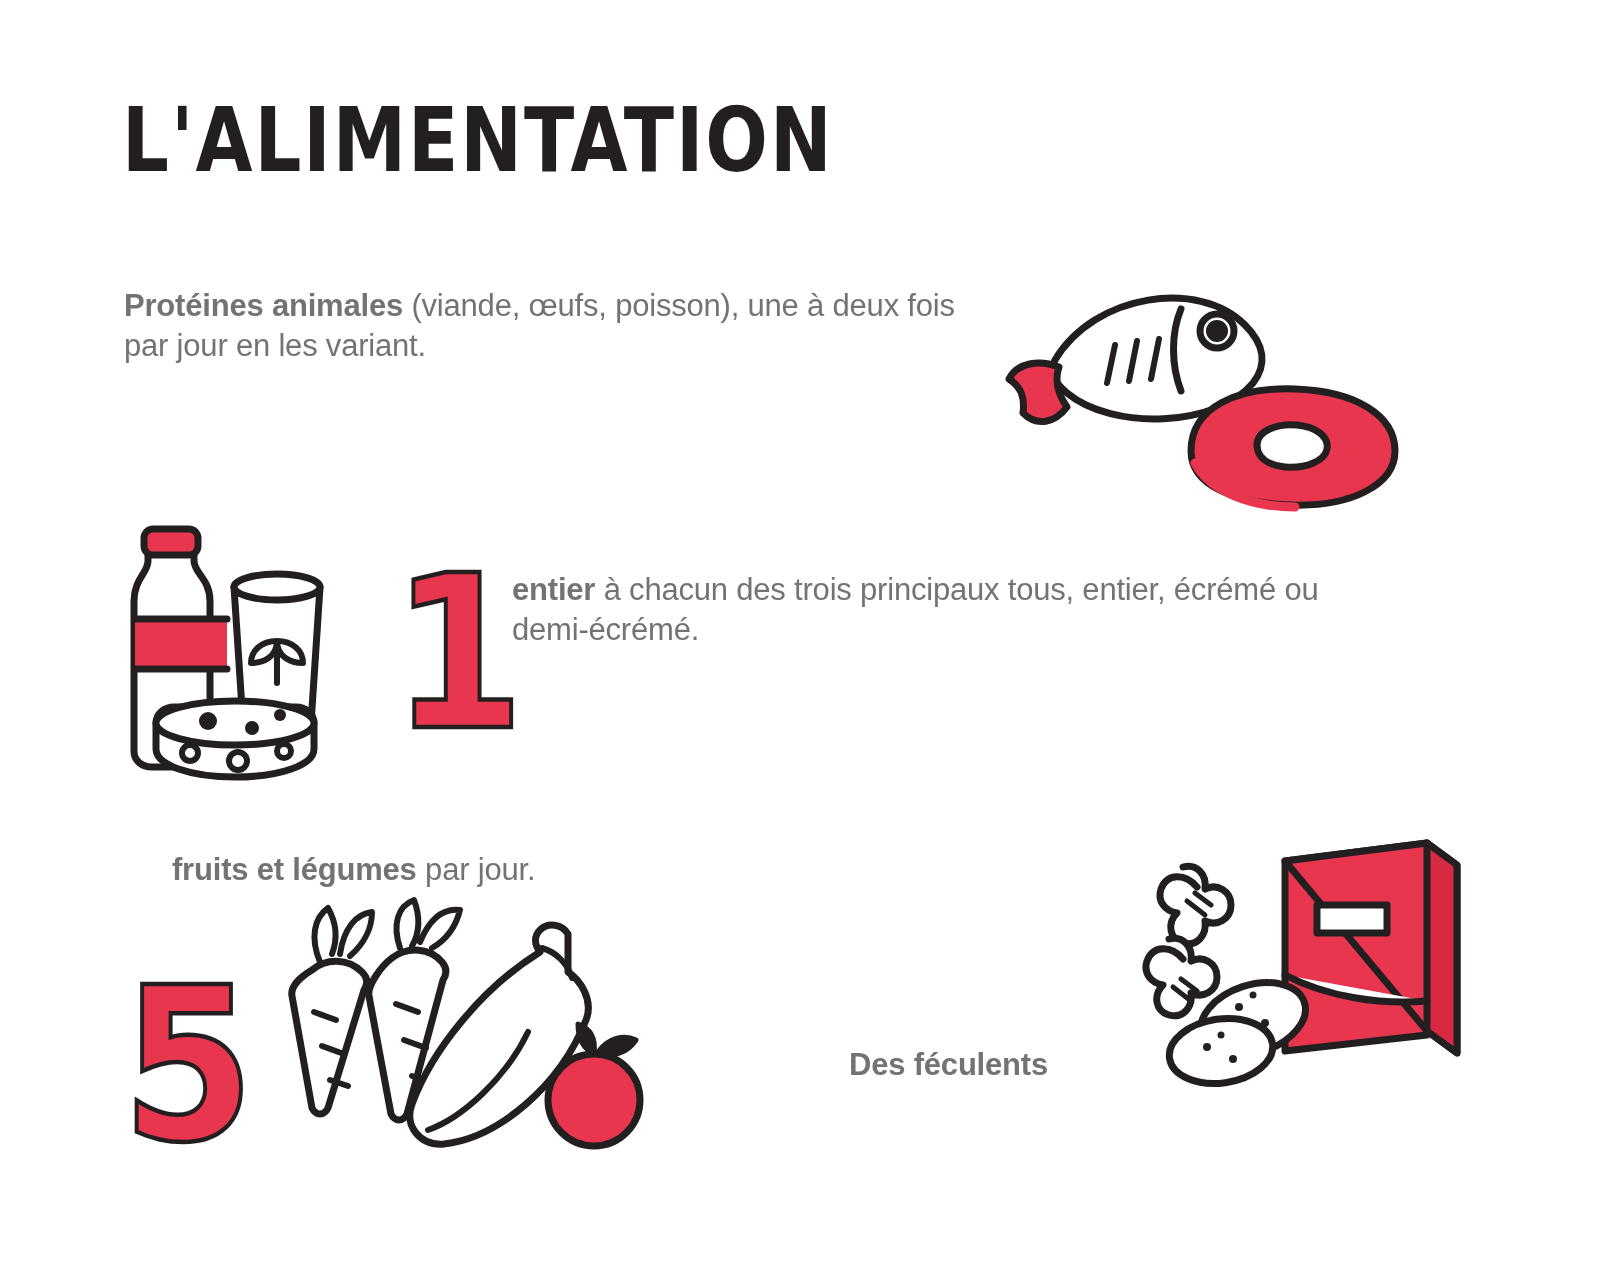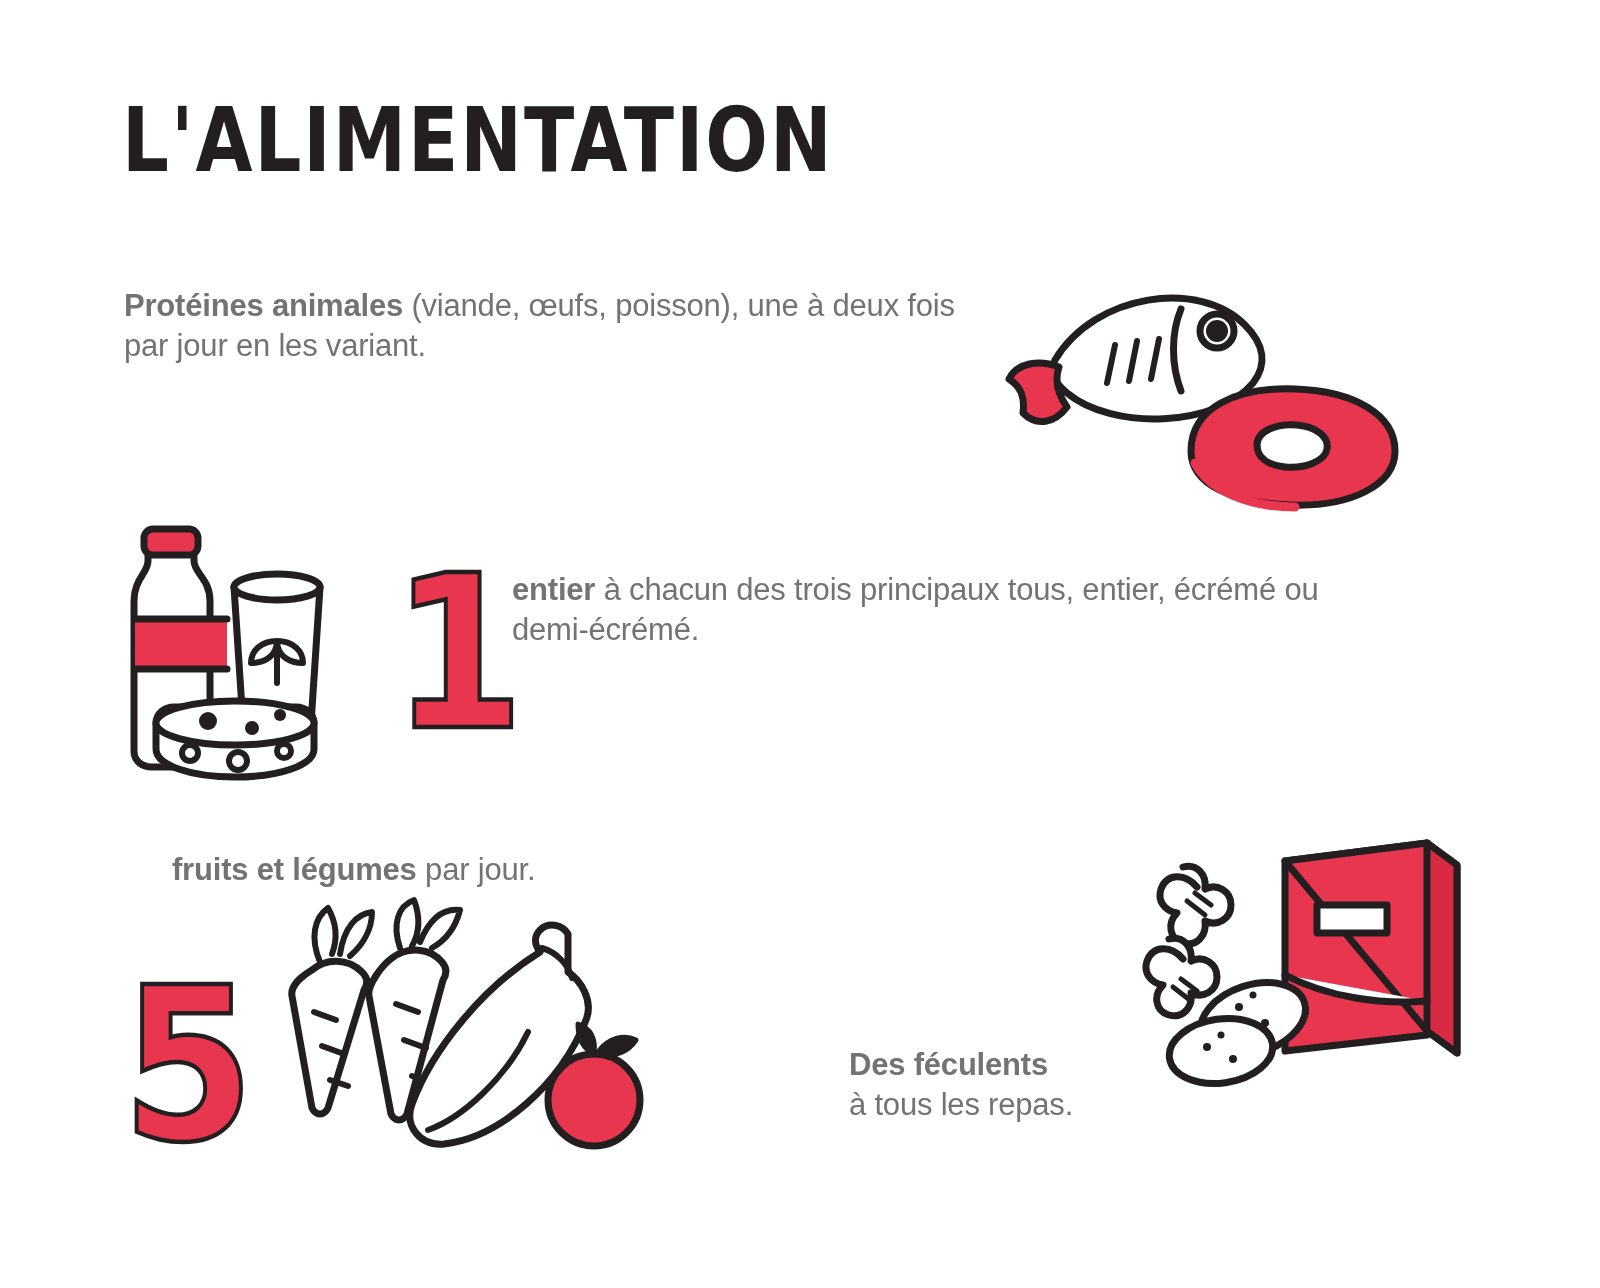--- a/index.html
+++ b/index.html
@@ -221,14 +221,13 @@
     <circle cx="130" cy="188" r="4" fill="#231f20" stroke="none"></circle>
     <circle cx="118" cy="160" r="3.5" fill="#231f20" stroke="none"></circle>
     <circle cx="72" cy="212" r="4" fill="#231f20" stroke="none"></circle>
     <circle cx="98" cy="224" r="4" fill="#231f20" stroke="none"></circle>
     <circle cx="86" cy="200" r="3.5" fill="#231f20" stroke="none"></circle>
   </svg>
 </div>
 
 <div class="textblock" id="block-starch">
   <div class="line1">Des féculents</div>
-  <div class="line2">à tous les repas.</div>
 </div>
 
 </body></html>

